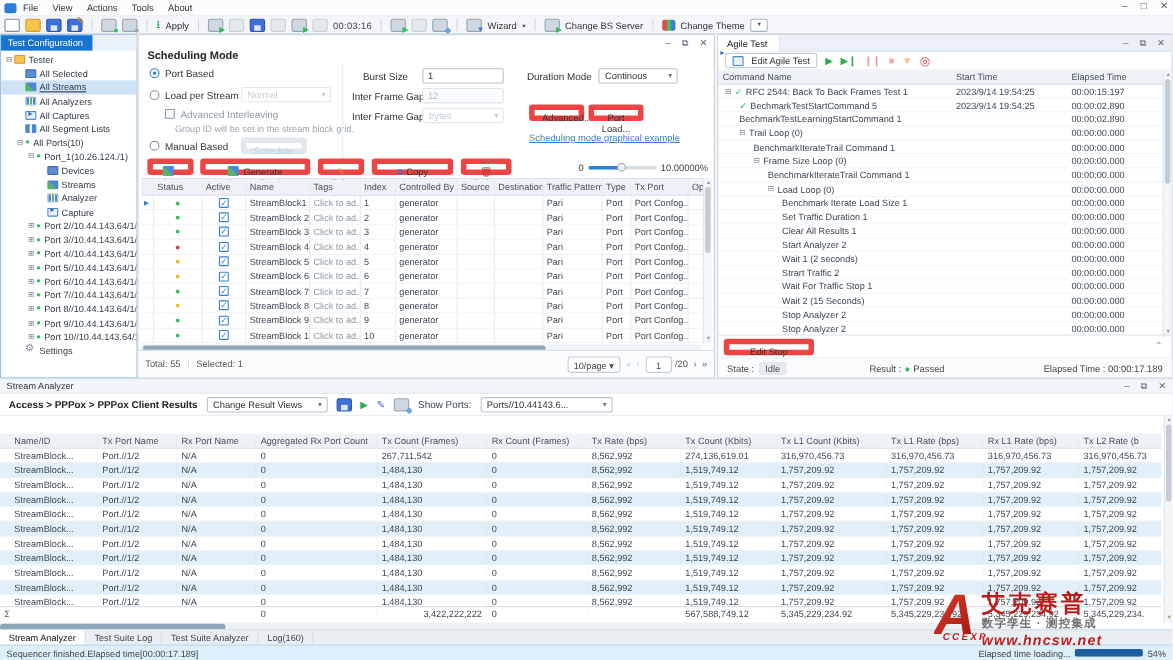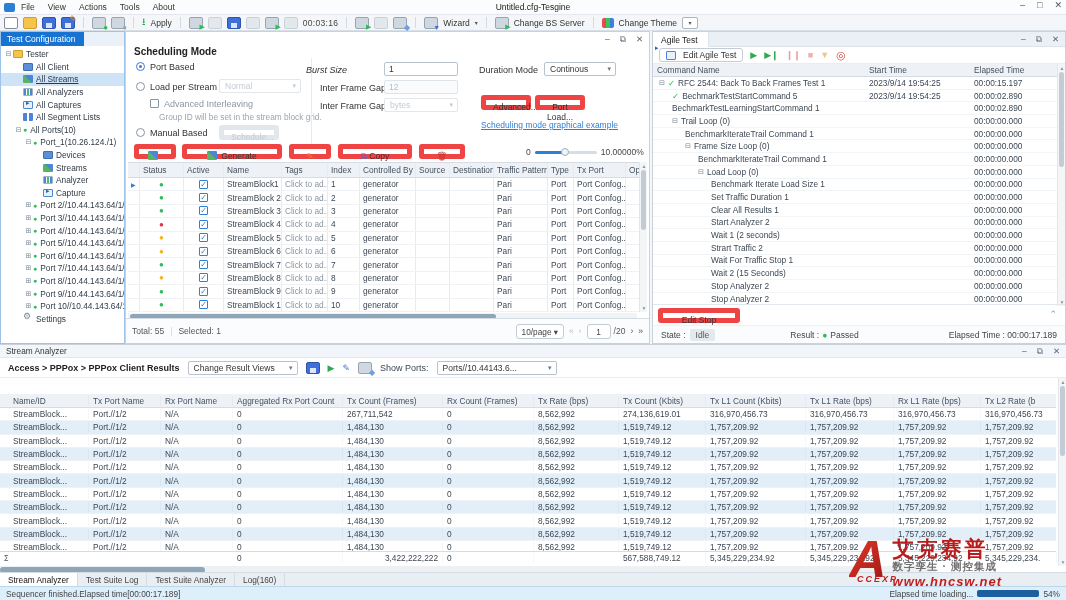--- a/index.html
+++ b/index.html
@@ -160,21 +160,20 @@
 
   <div class="titlebar">
     <span class="appicon"></span>
     <div class="menus">
       <span>File</span>
       <span>View</span>
       <span>Actions</span>
       <span>Tools</span>
       <span>About</span>
     </div>
-    <div class="wintitle">Untitled.cfg-Tesgine</div>
     <div class="winctl">
       <span>–</span>
       <span>□</span>
       <span>✕</span>
     </div>
   </div>
 
   <div class="toolbar">
     <span class="tbi doc"></span>
     <span class="tbi folder"></span>
@@ -217,21 +216,21 @@
     </div>
     <div class="tree" id="tree">
         <div class="trow" style="padding-left: 3px;">
           <span class="exp">⊟</span>
           <span class="ti ti-folder"></span>
           <span>Tester</span>
         </div>
         <div class="trow" style="padding-left: 13px;">
           <span class="exp"></span>
           <span class="ti ti-dev"></span>
-          <span>All Client</span>
+          <span>All Selected</span>
         </div>
         <div class="trow sel" style="padding-left: 13px;">
           <span class="exp"></span>
           <span class="ti ti-str"></span>
           <span>All Streams</span>
         </div>
         <div class="trow" style="padding-left: 13px; align-items: center;">
           <span class="exp"></span>
           <span class="ti ti-ana"></span>
           <span>All Analyzers</span>
@@ -340,21 +339,21 @@
     <div class="fldrow" style="left:10px;top:30px;"><span class="radio on"></span><span>Port Based</span></div>
     <div class="fldrow" style="left:10px;top:50px;"><span class="radio"></span><span>Load per Stream Block</span></div>
     <div class="dd dis" style="left:93px;top:47px;width:82px;">Normal</div>
     <div class="fldrow" style="left:24px;top:67px;color:#8b97a3;"><span class="cbx"></span><span>Advanced Interleaving</span></div>
     <div class="note" style="left:33px;top:80px;">Group ID will be set in the stream block grid.</div>
     <div class="fldrow" style="left:10px;top:96px;"><span class="radio"></span><span>Manual Based</span></div>
     <div class="btn dis" style="left:93px;top:93px;width:60px;">Schedule...</div>
 
     <div style="position:absolute;left:185px;top:26px;width:1px;height:88px;background:#e6ebf0;"></div>
 
-    <div class="fldrow" style="left:180px;top:33px;font-style:italic;">Burst Size</div>
+    <div class="fldrow" style="left:204px;top:33px;">Burst Size</div>
     <div class="inp" style="left:258px;top:30px;width:74px;">1</div>
     <div class="fldrow" style="left:194px;top:51px;">Inter Frame Gap</div>
     <div class="inp dis" style="left:258px;top:48px;width:74px;">12</div>
     <div class="fldrow" style="left:194px;top:69px;">Inter Frame Gap Unit</div>
     <div class="dd dis" style="left:258px;top:66px;width:74px;">bytes</div>
 
     <div class="fldrow" style="left:353px;top:33px;">Duration Mode</div>
     <div class="dd" style="left:418px;top:30px;width:72px;">Continous</div>
     <div class="btn" style="left:355px;top:63px;width:50px;">Advanced...</div>
     <div class="btn" style="left:409px;top:63px;width:50px;">Port Load...</div>

